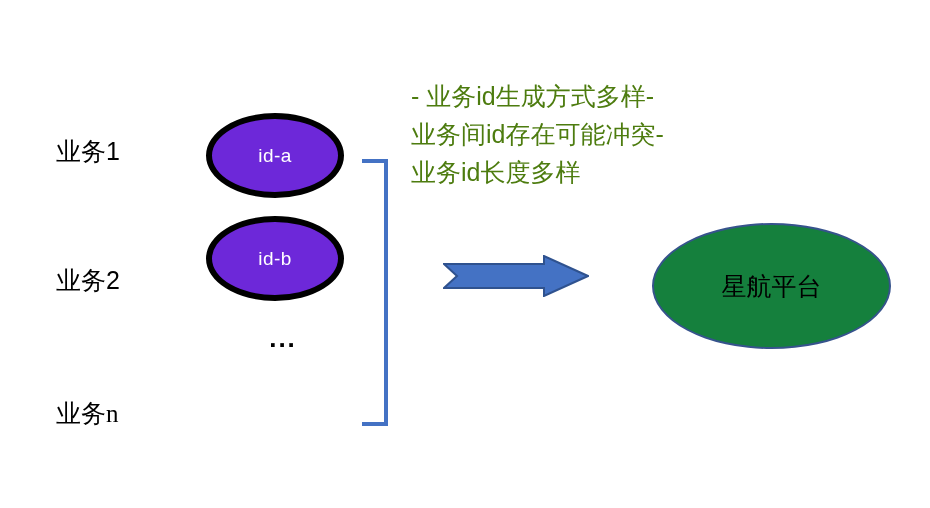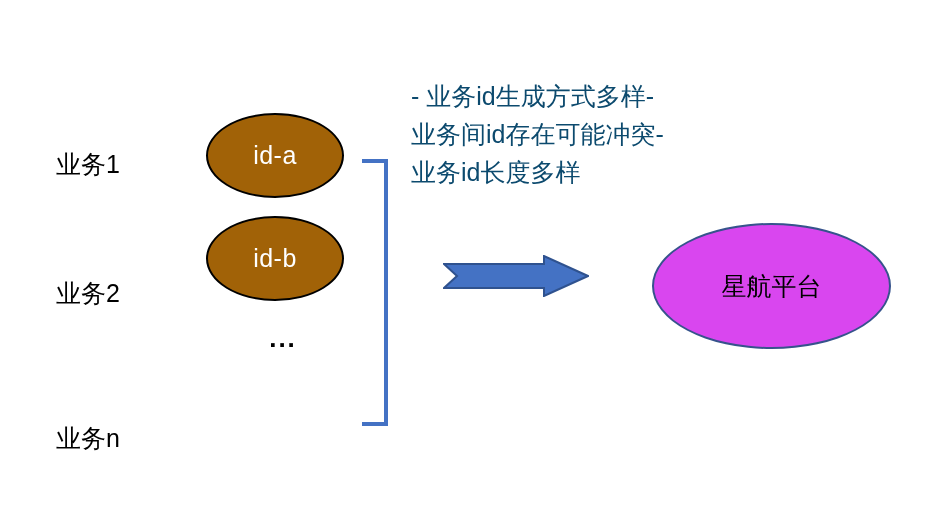--- a/index.html
+++ b/index.html
@@ -17,40 +17,39 @@
   }
 
   
   .biz-label {
     position: absolute;
     font-size: 25px;
     line-height: 1;
     color: #000000;
     white-space: nowrap;
     letter-spacing: 0px;
-    margin-top: 13px;
   }
   #biz-label-1 { left: 56px;  top: 139px; }
   #biz-label-2 { left: 56px;  top: 268px; }
-  #biz-label-n { left: 56px;  top: 413px; }
+  #biz-label-n { left: 56px;  top: 401px; font-family: Liberation Serif, serif; }
 
   
   .id-ellipse {
     position: absolute;
     width: 138px;
     height: 85px;
     border-radius: 50%;
-    background: #a16207;
-    border: 2px solid #000000;
+    background: #6d28d9;
+    border: 6px solid #000000;
     box-sizing: border-box;
     display: flex;
     align-items: center;
     justify-content: center;
     color: #FFFFFF;
-    font-size: 25px;
+    font-size: 19px;
     letter-spacing: 0.5px;
   }
   #ellipse-id-a { left: 206px; top: 113px; }
   #ellipse-id-b { left: 206px; top: 216px; }
   #ellipse-id-n { left: 206px; top: 375px; }
 
   
   #ellipsis-dots {
     position: absolute;
     left: 263px;
@@ -74,42 +73,42 @@
   }
 
   
   #issues-text {
     position: absolute;
     left: 411px;
     top: 77px;
     width: 268px;
     font-size: 25px;
     line-height: 38px;
-    color: #0c4a6e;
+    color: #4d7c0f;
     word-break: break-word;
   }
 
   
   #transform-arrow {
     position: absolute;
     left: 443px;
     top: 255px;
     width: 146px;
     height: 42px;
   }
 
   
   #platform-ellipse {
     position: absolute;
     left: 652px;
     top: 223px;
     width: 239px;
     height: 126px;
     border-radius: 50%;
-    background: #d946ef;
+    background: #15803d;
     border: 2px solid #36538C;
     box-sizing: border-box;
     display: flex;
     flex-direction: column;
     align-items: center;
     justify-content: center;
     color: #000000;
     font-size: 25px;
     line-height: 34px;
     text-align: center;

